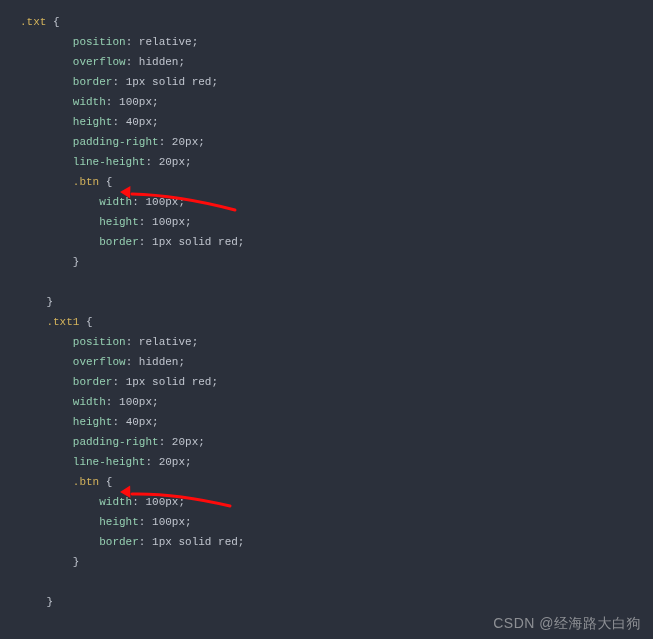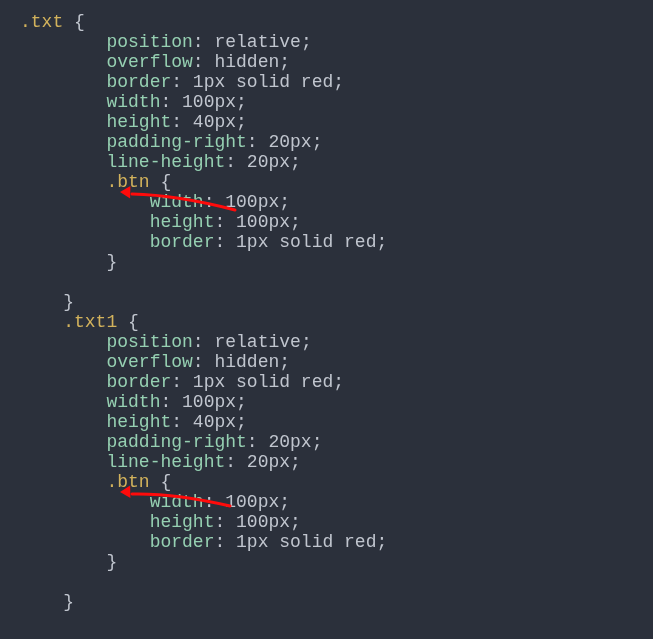--- a/index.html
+++ b/index.html
@@ -11,21 +11,21 @@
   .code-block {
     position: relative;
     width: 653px;
     height: 639px;
     background: #2b303b;
     box-sizing: border-box;
     overflow: hidden;
   }
   .code-inner {
     padding: 12px 0 12px 20px;
-    font-size: 18px;
+    font-size: 11px;
     line-height: 20px;
     white-space: pre;
     color: #c0c5ce;
   }
   .line { display: block; min-height: 20px; }
   .selector { color: #d2b25c; }
   .prop { color: #96d0b2; margin-top: 40px; }
   .val { color: #c0c5ce; }
   .punc { color: #c0c5ce; }
   .brace { color: #c0c5ce; }
@@ -56,13 +56,14 @@
         <polygon points="120,192 130.41610608606706,186.04141510056317 130.144258922267,198.41046105346615" fill="#ff0b0b"></polygon>
       </svg>
     </div>
   <div class="arrow" id="arrow2" style="left: 0px; top: 0px;">
       <svg width="653" height="639" style="position: absolute; left: 0px; top: 0px;">
         <path d="M 230 506 Q 175 493 132 494" stroke="#ff0b0b" stroke-width="3" fill="none" stroke-linecap="round"></path>
         <polygon points="120,492 130.13606360472812,485.5765885542878 130.42370752749665,497.9452772333348" fill="#ff0b0b"></polygon>
       </svg>
     </div>
 
+  <div class="watermark">CSDN @经海路大白狗</div>
 </div>
 
 </body></html>

